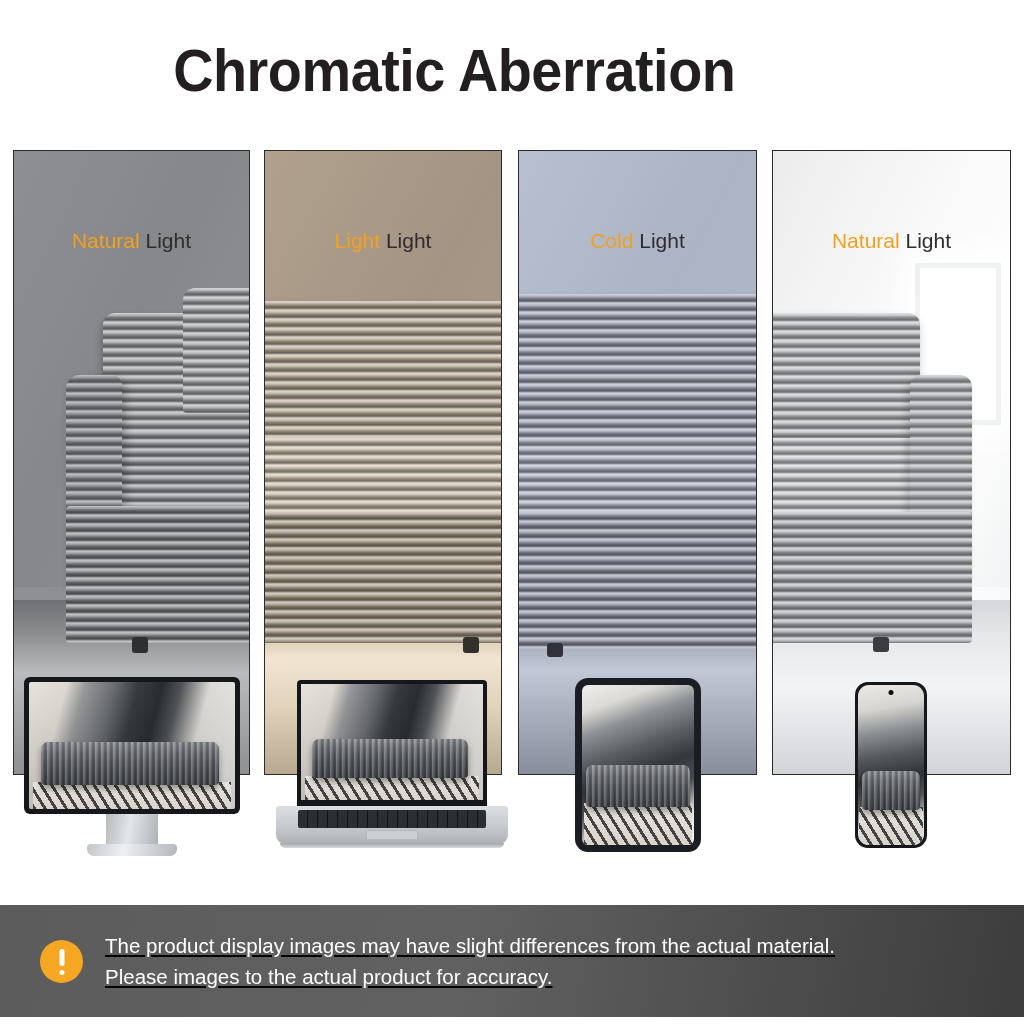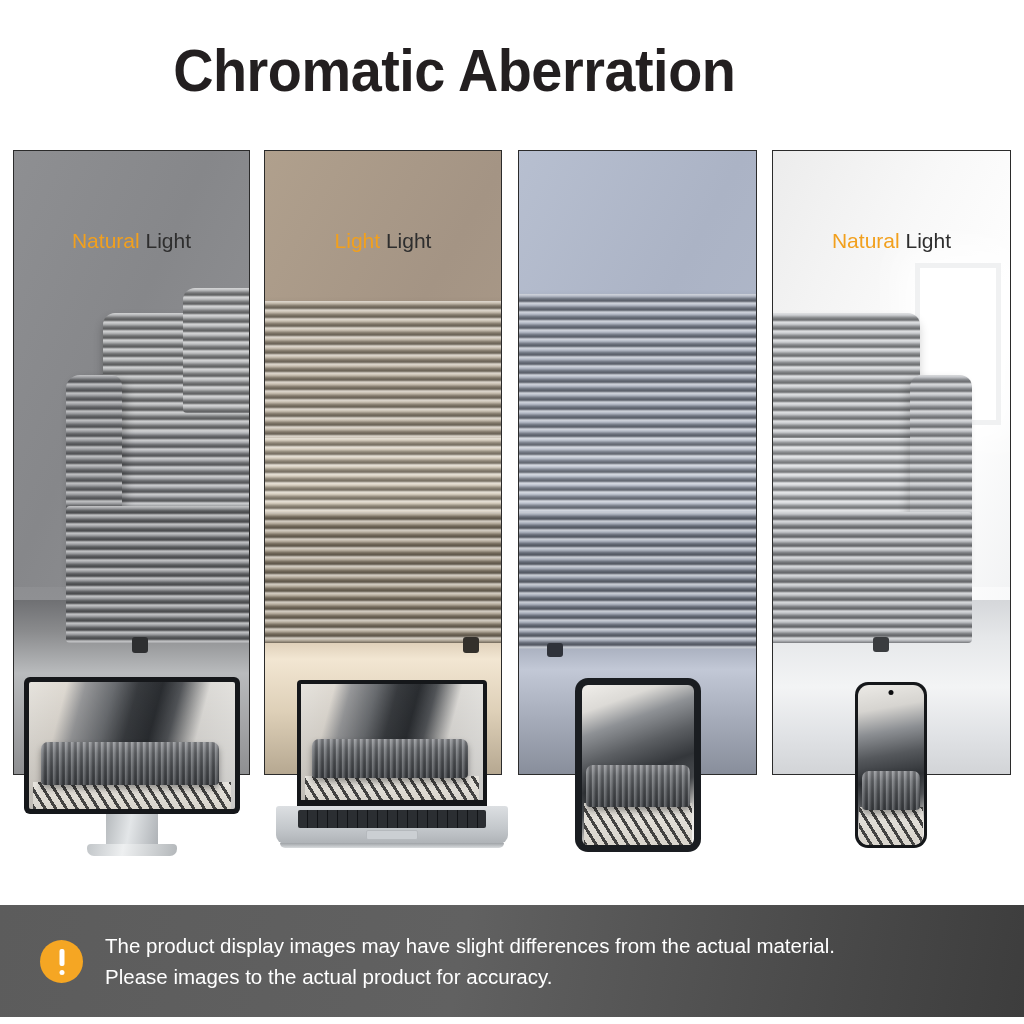--- a/index.html
+++ b/index.html
@@ -99,20 +99,21 @@
       repeating-linear-gradient(58deg, rgba(40,40,40,0.85) 0 3px, rgba(255,255,255,0) 3px 9px),
       linear-gradient(to bottom,#e7e4de,#d8d4cc);
   }
 
   
   #disclaimer {
     position:absolute; left:0; top:905px; width:1024px; height:112px;
     background:linear-gradient(100deg,#5c5c5c 0%,#616161 45%,#4b4b4b 78%,#3d3d3d 100%);
     display:flex; align-items:center; padding-left:40px;
     z-index:30;
+    text-decoration:underline;
   }
   #warn-icon {
     width:43px; height:43px; border-radius:50%;
     background:#f5a623; flex:0 0 auto;
     position:relative; margin-right:22px;
   }
   #warn-icon .bang {
     position:absolute; left:50%; top:9px; transform:translateX(-50%);
     width:5px; height:17px; background:#ffffff; border-radius:2px;
   }
@@ -170,20 +171,23 @@
   <div class="panel" style="left:518px; width:239px;">
     <div class="bgfill" style="background:linear-gradient(180deg,#b4bccd 0%,#a9b1c3 58%,#9aa1b1 74%);"></div>
     <div class="floor" style="background:linear-gradient(180deg,#7d8390 0%,#959cac 16%,#c2c8d6 40%,#a2a8b6 72%,#888e9b 100%);"></div>
     <div class="wall" style="background:linear-gradient(118deg,#b7bfd0 0%,#abb3c5 48%,#b2bacb 100%); height:70%;"></div>
 
     <div class="sofa rib" style="left:-6%; top:23%; width:112%; height:24%; background-color:#99a1b2; border-radius:10px 10px 4px 4px; box-shadow:0 7px 11px rgba(0,0,0,0.24);"></div>
     <div class="sofa rib" style="left:-6%; top:46%; width:112%; height:14%; background-color:#a7afbf; border-radius:5px;"></div>
     <div class="sofa rib" style="left:-6%; top:58%; width:112%; height:22%; background-color:#8d95a6; border-radius:4px;"></div>
     <div class="sofa" style="left:12%; top:79%; width:16px; height:14px; background:#2f323a; border-radius:3px;"></div>
 
+    <div class="plabel">
+      <span class="kw">Cold</span><span class="lt"> Light</span>
+    </div>
   </div>
 
   <div class="panel" style="left:772px; width:239px;">
     <div class="bgfill" style="background:linear-gradient(110deg,#eeeeee 0%,#f6f6f6 30%,#ffffff 62%,#f4f5f6 100%);"></div>
     <div class="floor" style="background:linear-gradient(180deg,#d5d7da 0%,#e6e8ea 22%,#f3f4f5 50%,#e0e2e5 78%,#d2d4d7 100%);"></div>
     <div class="wall" style="background:linear-gradient(115deg,#ececec 0%,#f8f8f8 40%,#ffffff 72%,#f2f3f4 100%); height:70%;"></div>
 
     <div style="position:absolute; right:4%; top:18%; width:36%; height:26%; background:#ffffff; border:5px solid #f0f1f2; box-shadow:0 0 38px 14px rgba(255,255,255,0.95); z-index:3;"></div>
 
     <div class="sofa rib" style="left:-34%; top:26%; width:96%; height:22%; background-color:#b9bcc0; border-radius:10px 12px 4px 4px; box-shadow:0 6px 10px rgba(0,0,0,0.18);"></div>

